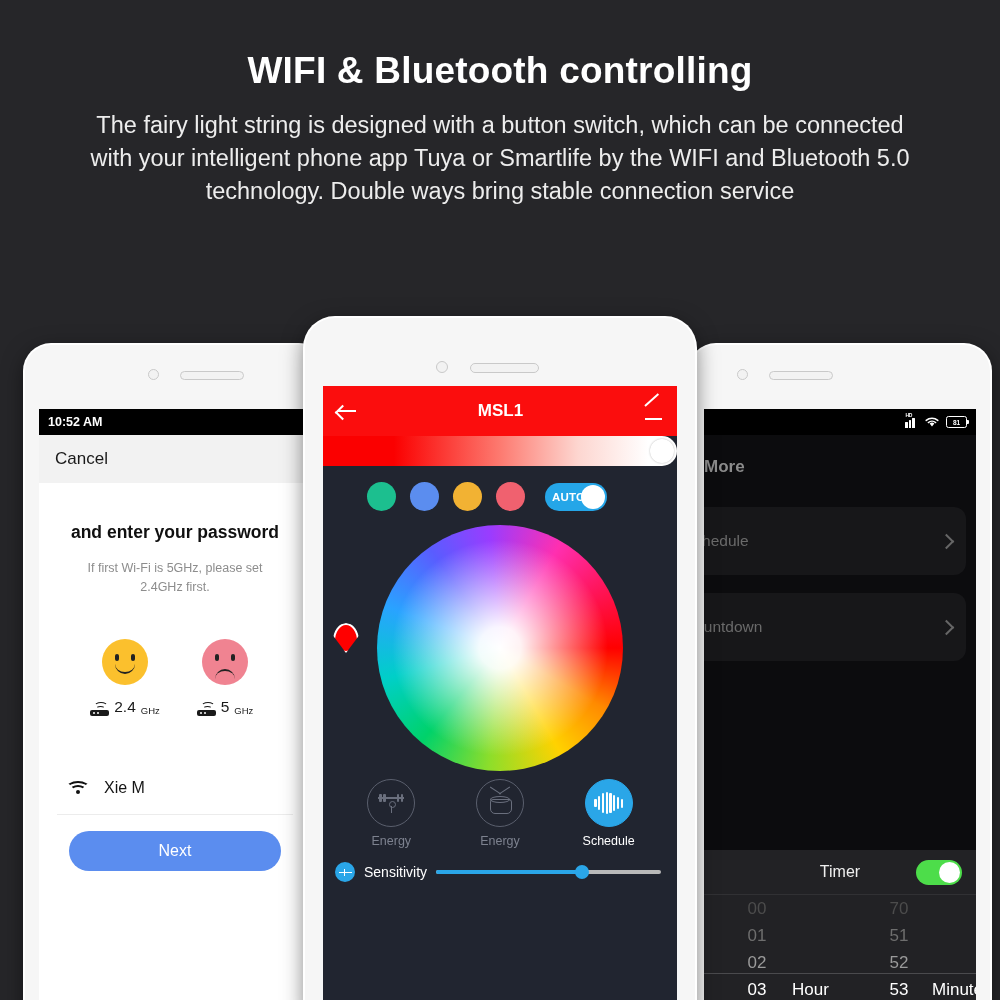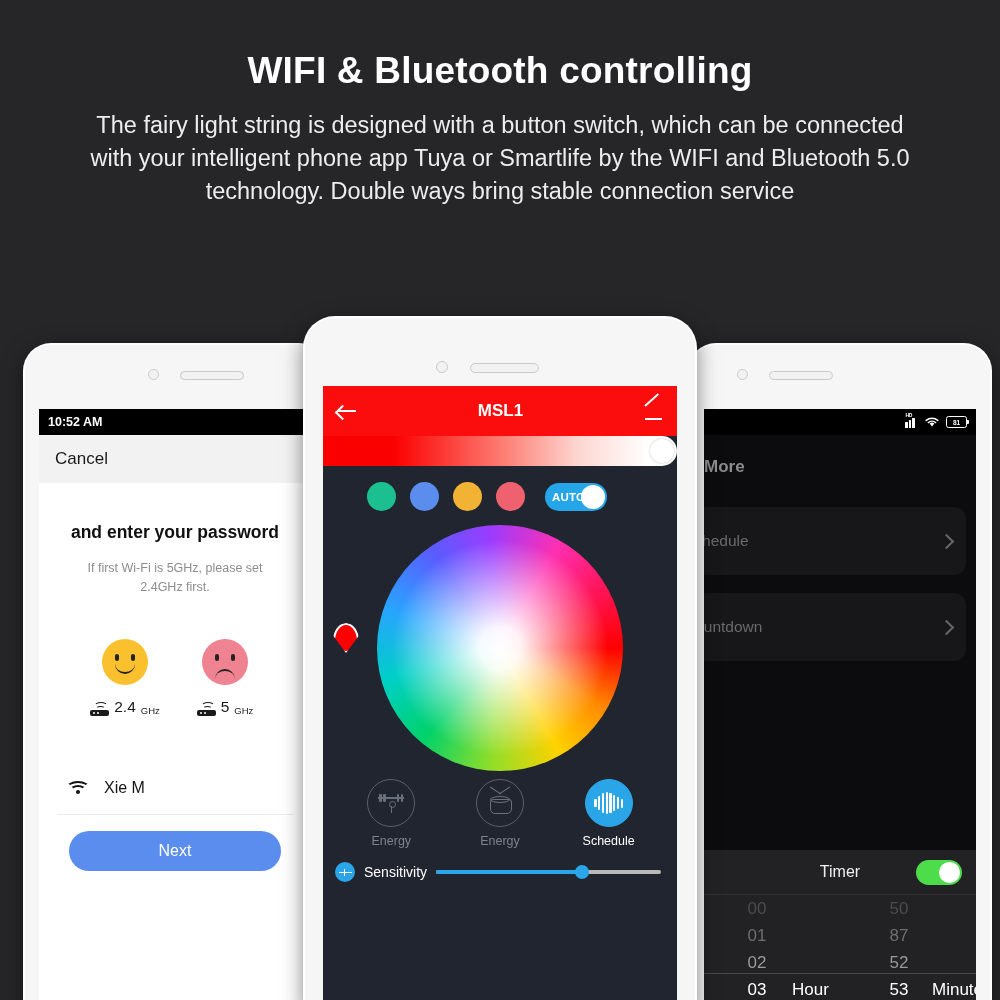--- a/index.html
+++ b/index.html
@@ -324,22 +324,22 @@
             <div class="wrow sel">03</div>
 
           </div>
           <div class="wcol hl">
             <div class="wrow" style="visibility:hidden">.</div>
             <div class="wrow" style="visibility:hidden">.</div>
             <div class="wrow" style="visibility:hidden">.</div>
             <div class="wrow sel">Hour</div>
           </div>
           <div class="wcol m">
-            <div class="wrow dim1">50</div>
-            <div class="wrow dim2">87</div>
+            <div class="wrow dim1">70</div>
+            <div class="wrow dim2">51</div>
             <div class="wrow">52</div>
             <div class="wrow sel">53</div>
 
           </div>
           <div class="wcol ml">
             <div class="wrow" style="visibility:hidden">.</div>
             <div class="wrow" style="visibility:hidden">.</div>
             <div class="wrow" style="visibility:hidden">.</div>
             <div class="wrow sel">Minute</div>
           </div>

